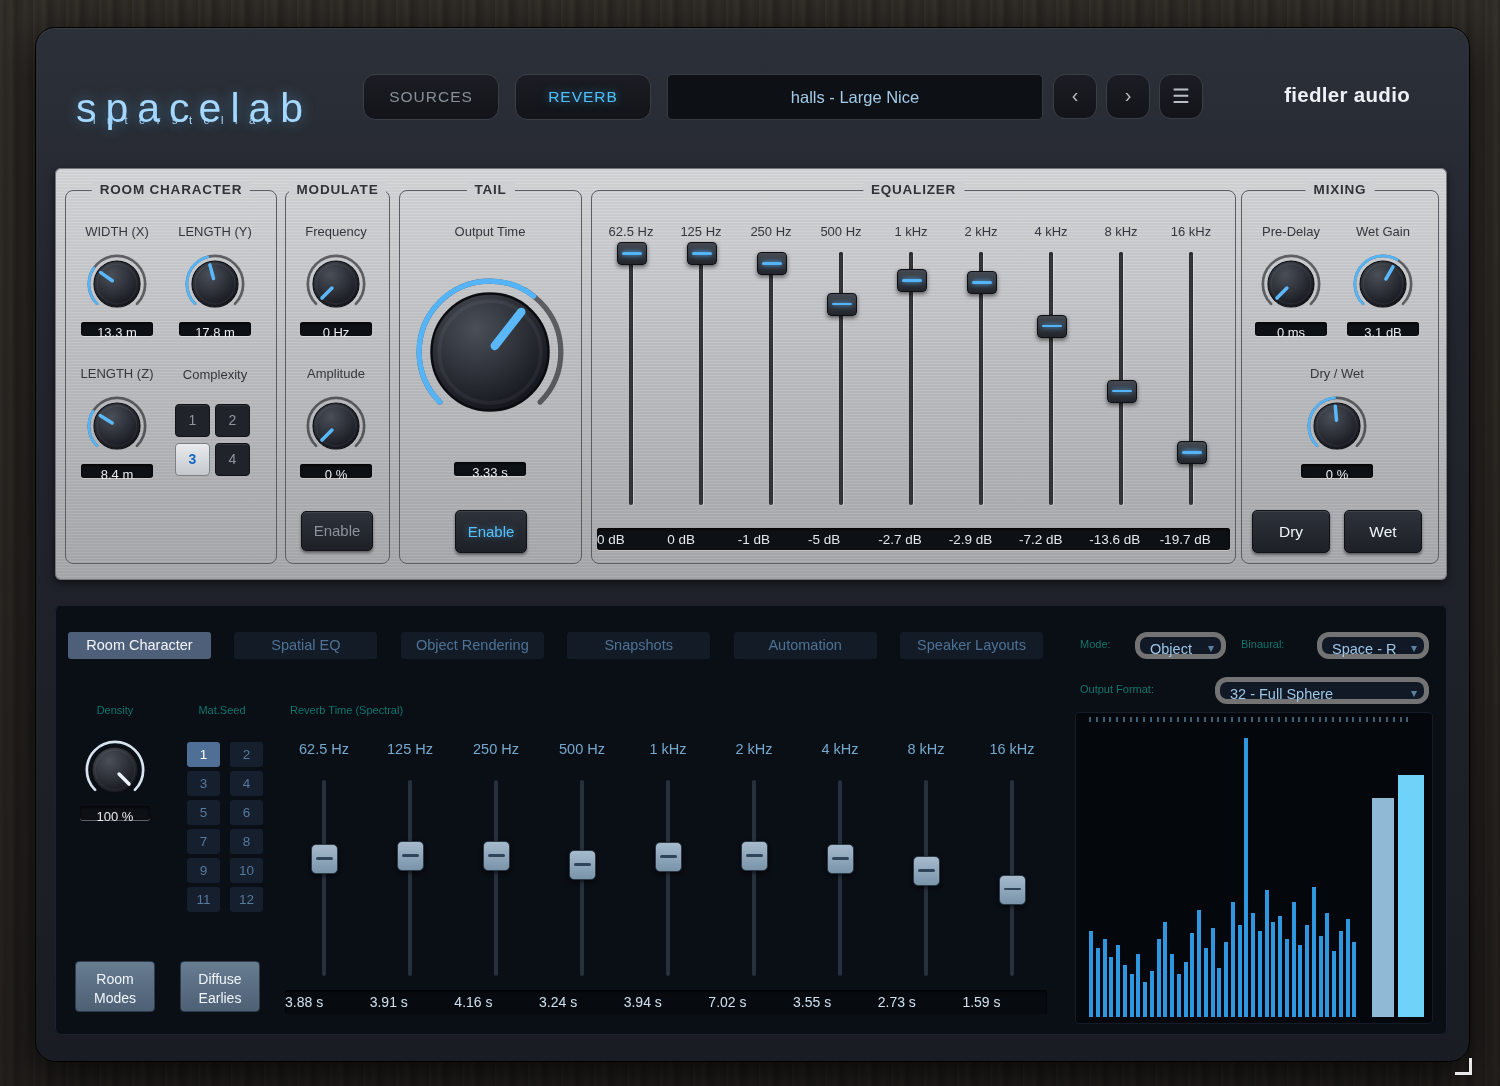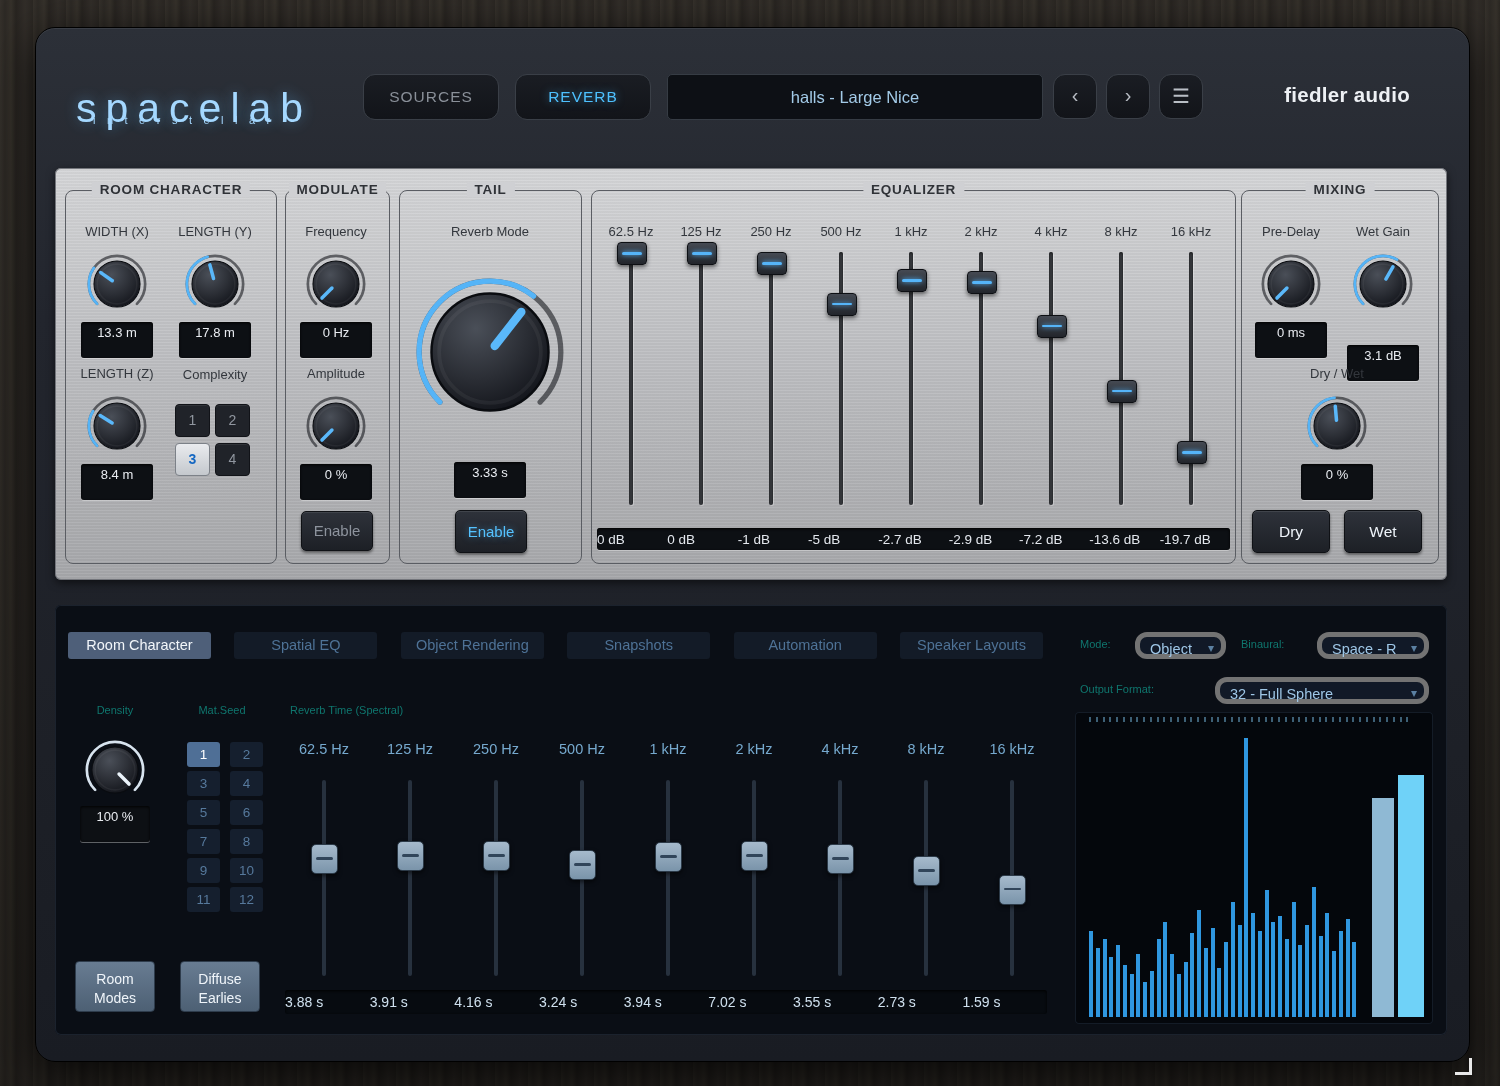--- a/index.html
+++ b/index.html
@@ -19,21 +19,21 @@
       repeating-linear-gradient(180deg, rgba(255,255,255,.05) 0 1px, rgba(0,0,0,.03) 1px 3px),
       linear-gradient(180deg,#d6d7d9,#bfc0c3 45%,#a7a8ab);
     box-shadow:inset 0 0 0 1px #74767c, 0 3px 8px rgba(0,0,0,.55);}
   .bottom-panel{position:absolute;left:55px;top:605px;width:1392px;height:430px;
     background:#0a0e15;border-radius:6px;box-shadow:inset 0 0 0 1px #1b222d;}
   .section{position:absolute;border:1px solid #5a5d63;border-radius:8px;height:372px;top:190px;}
   .stitle{position:absolute;top:-9px;left:50%;transform:translateX(-50%);
     background:#cfd0d3;padding:0 8px;font-size:13.5px;font-weight:bold;color:#2f3237;
     letter-spacing:.8px;white-space:nowrap;}
   .mlabel{position:absolute;font-size:13px;color:#33373d;text-align:center;}
-  .readout{position:absolute;height:36px;line-height:21px;background:#0d1014;border-radius:3px;
+  .readout{position:absolute;height:14px;line-height:21px;background:#0d1014;border-radius:3px;
     color:#e9ecf1;font-size:13px;text-align:center;
     box-shadow:inset 0 1px 3px rgba(0,0,0,.95), 0 1px 0 rgba(255,255,255,.35);}
   .knob{position:absolute;}
   .ebtn{position:absolute;background:linear-gradient(180deg,#2e323a,#1d2026);
     border:1px solid #0f1115;border-radius:5px;color:#8d939d;font-size:15px;text-align:center;
     box-shadow:0 2px 3px rgba(0,0,0,.45), inset 0 1px 0 rgba(255,255,255,.09);}
   .ebtn.on{color:#55c2ff;text-shadow:0 0 7px rgba(85,194,255,.5);}
   .ebtn.light{color:#eff4fa;font-size:15.5px;}
   .eq-track{position:absolute;width:4px;background:#35373b;border-radius:2px;
     box-shadow:inset 0 1px 2px rgba(0,0,0,.6), 1px 1px 0 rgba(255,255,255,.28);}
@@ -168,21 +168,21 @@
 <div class="mlabel" style="left:286px;top:366px;width:100px;">Amplitude</div>
 <div class="knob" style="left:304px;top:394px;width:64px;height:64px;"><svg viewBox="0 0 100 100" width="100%" height="100%">
       <path d="M18.89,81.11 A44,44 0 1 1 81.11,81.11" stroke="rgba(8,10,14,.55)" stroke-width="4.2" fill="none" stroke-linecap="round"></path>
       <circle cx="50" cy="50" r="36" fill="url(#knobGrad)" stroke="#0a0c10" stroke-width="1.6"></circle>
       <circle cx="50" cy="50" r="31" fill="none" stroke="rgba(255,255,255,.05)" stroke-width="2.5"></circle>
       <line x1="43.64" y1="56.36" x2="28.08" y2="71.92" stroke="#5ab8fa" stroke-width="5.5" stroke-linecap="round"></line>
     </svg></div>
 <div class="readout" style="left:300px;top:464px;width:72px;">0 %</div>
 <div class="ebtn" style="left:301px;top:511px;width:70px;height:38px;line-height:38px;">Enable</div>
 
-<div class="mlabel" style="left:420px;top:224px;width:140px;">Reverb Mode</div>
+<div class="mlabel" style="left:420px;top:224px;width:140px;">Output Time</div>
 <div class="knob" style="left:413px;top:275px;width:154px;height:154px;"><svg viewBox="0 0 100 100" width="100%" height="100%">
       <path d="M17.47,82.53 A46,46 0 1 1 82.53,82.53" stroke="rgba(8,10,14,.55)" stroke-width="3.4" fill="none" stroke-linecap="round"></path>
       <path d="M17.47,82.53 A46,46 0 0 1 78.32,13.75" stroke="#55b4f7" stroke-width="3.4" fill="none" stroke-linecap="round"></path>
       <circle cx="50" cy="50" r="38" fill="url(#knobGrad)" stroke="#0a0c10" stroke-width="1.6"></circle>
       <circle cx="50" cy="50" r="33" fill="none" stroke="rgba(255,255,255,.05)" stroke-width="2.5"></circle>
       <line x1="53.08" y1="46.06" x2="70.32" y2="24.00" stroke="#5ab8fa" stroke-width="5.5" stroke-linecap="round"></line>
     </svg></div>
 <div class="readout" style="left:454px;top:462px;width:72px;">3.33 s</div>
 <div class="ebtn on" style="left:455px;top:510px;width:70px;height:41px;line-height:41px;">Enable</div>
 
@@ -195,21 +195,21 @@
       <line x1="43.64" y1="56.36" x2="28.08" y2="71.92" stroke="#5ab8fa" stroke-width="5.5" stroke-linecap="round"></line>
     </svg></div>
 <div class="knob" style="left:1351px;top:252px;width:64px;height:64px;"><svg viewBox="0 0 100 100" width="100%" height="100%">
       <path d="M18.89,81.11 A44,44 0 1 1 81.11,81.11" stroke="rgba(8,10,14,.55)" stroke-width="4.2" fill="none" stroke-linecap="round"></path>
       <path d="M18.89,81.11 A44,44 0 0 1 72.00,11.89" stroke="#55b4f7" stroke-width="4.2" fill="none" stroke-linecap="round"></path>
       <circle cx="50" cy="50" r="36" fill="url(#knobGrad)" stroke="#0a0c10" stroke-width="1.6"></circle>
       <circle cx="50" cy="50" r="31" fill="none" stroke="rgba(255,255,255,.05)" stroke-width="2.5"></circle>
       <line x1="54.50" y1="42.21" x2="65.50" y2="23.15" stroke="#5ab8fa" stroke-width="5.5" stroke-linecap="round"></line>
     </svg></div>
 <div class="readout" style="left:1255px;top:322px;width:72px;">0 ms</div>
-<div class="readout" style="left:1347px;top:322px;width:72px;margin-top:23px;">3.1 dB</div>
+<div class="readout" style="left:1347px;top:322px;width:72px;">3.1 dB</div>
 <div class="mlabel" style="left:1287px;top:366px;width:100px;">Dry / Wet</div>
 <div class="knob" style="left:1305px;top:394px;width:64px;height:64px;"><svg viewBox="0 0 100 100" width="100%" height="100%">
       <path d="M18.89,81.11 A44,44 0 1 1 81.11,81.11" stroke="rgba(8,10,14,.55)" stroke-width="4.2" fill="none" stroke-linecap="round"></path>
       <path d="M18.89,81.11 A44,44 0 0 1 46.17,6.17" stroke="#55b4f7" stroke-width="4.2" fill="none" stroke-linecap="round"></path>
       <circle cx="50" cy="50" r="36" fill="url(#knobGrad)" stroke="#0a0c10" stroke-width="1.6"></circle>
       <circle cx="50" cy="50" r="31" fill="none" stroke="rgba(255,255,255,.05)" stroke-width="2.5"></circle>
       <line x1="49.22" y1="41.03" x2="47.30" y2="19.12" stroke="#5ab8fa" stroke-width="5.5" stroke-linecap="round"></line>
     </svg></div>
 <div class="readout" style="left:1301px;top:464px;width:72px;">0 %</div>
 <div class="ebtn light" style="left:1252px;top:510px;width:76px;height:41px;line-height:41px;">Dry</div>

